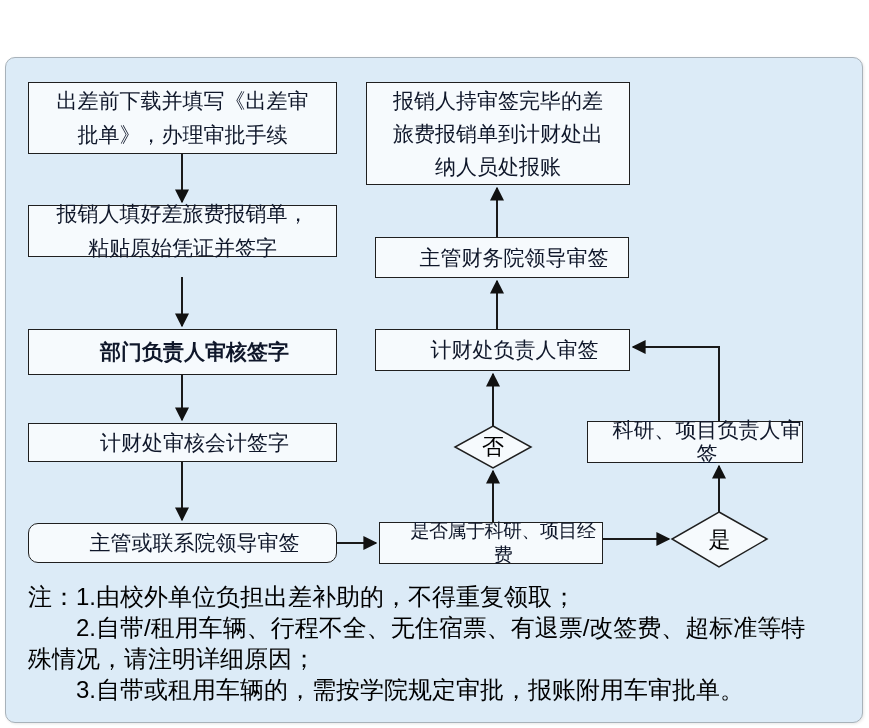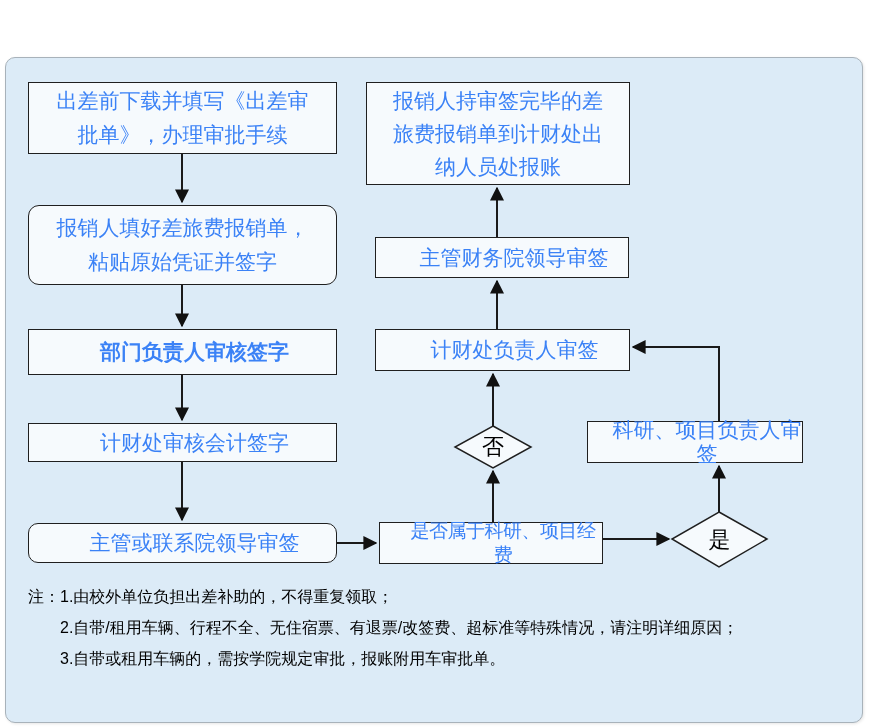--- a/index.html
+++ b/index.html
@@ -16,34 +16,34 @@
     position:absolute;left:5px;top:57px;width:856px;height:664px;
     background:#dcebf7;border:1px solid #a8b2ba;border-radius:10px;
     box-shadow:1px 1px 3px rgba(0,0,0,0.10);
   }
 
   svg.connectors{position:absolute;left:0;top:0;pointer-events:none;}
 
   .node{
     position:absolute;display:flex;align-items:center;justify-content:center;
     background:#f6fafd;border:1.5px solid #1f1f1f;box-sizing:border-box;
-    color:#3b82f6;font-weight:500;text-align:center;white-space:pre-line;
+    color:#0f172a;font-weight:500;text-align:center;white-space:pre-line;
   }
   .node.big{font-size:21px;line-height:34px;}
   .node.small{font-size:21px;line-height:24px;padding-left:24px;}
   .node.question{font-size:19px;letter-spacing:-0.5px;}
 
   .diamond-label{
     position:absolute;display:flex;align-items:center;justify-content:center;
     color:#000;font-size:22px;font-weight:500;background:transparent;
   }
 
   .notes{
     position:absolute;left:28px;top:581px;width:794px;
-    font-size:16px;font-weight:500;color:#000;line-height:31px;
+    font-size:24px;font-weight:500;color:#000;line-height:31px;
   }
   .notes p{margin:0;}
   .notes p.indented{text-indent:2em;}
 </style>
 </head>
 <body>
 
 <div id="stage">
 
 
@@ -71,21 +71,21 @@
     </g>
     <g fill="#f6fafd" stroke="#1f1f1f" stroke-width="1.5">
       <polygon points="493,426 531,447 493,468 455,447"></polygon>
       <polygon points="719,512 767,539 719,567 672,539"></polygon>
     </g>
   </svg>
 
   <div class="node big" style="left:28px;top:82px;width:309px;height:72px;">出差前下载并填写《出差审
 批单》，办理审批手续</div>
 
-  <div class="node big" style="left:28px;top:205px;width:309px;height:80px;border-radius:11px;">报销人填好差旅费报销单，
+  <div class="node big" style="left:28px;top:205px;width:309px;height:52px;">报销人填好差旅费报销单，
 粘贴原始凭证并签字</div>
 
   <div class="node small" style="left:28px;top:329px;width:309px;height:46px;font-weight:bold;">部门负责人审核签字</div>
 
   <div class="node small" style="left:28px;top:423px;width:309px;height:39px;">计财处审核会计签字</div>
 
   <div class="node small" style="left:28px;top:523px;width:309px;height:40px;border-radius:10px;">主管或联系院领导审签</div>
 
   <div class="node big" style="left:366px;top:82px;width:264px;height:103px;line-height:33px;">报销人持审签完毕的差
 旅费报销单到计财处出

